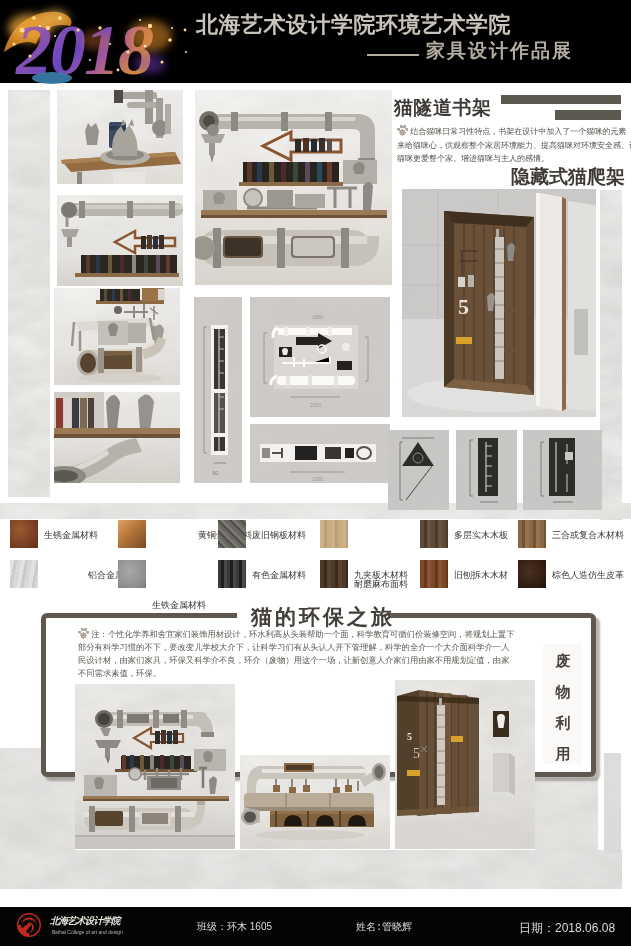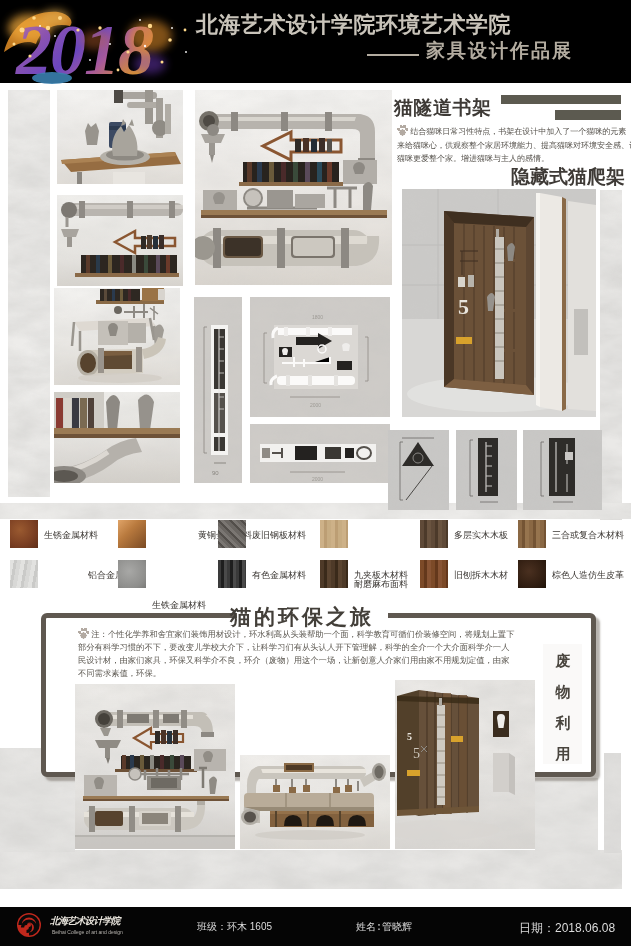--- a/index.html
+++ b/index.html
@@ -479,21 +479,21 @@
     <rect width="17" height="100" fill="#e2e1df"></rect>
     <rect width="17" height="100" filter="url(#fconc)" opacity="0.4"></rect>
   </svg>
 <svg class="abs" style="left:535px;top:778px;" width="63" height="74">
     <rect width="63" height="74" fill="#e7e6e4"></rect>
     <rect width="63" height="74" filter="url(#fmarb)" opacity="0.55"></rect>
   </svg>
 
 <div class="abs" style="left:41px;top:613px;width:545px;height:154px;border:5px solid #5f5850;border-radius:6px;background:#fff;box-shadow:4px 4px 2px rgba(125,119,110,0.55);"></div>
 <div class="abs" style="left:237px;top:610px;width:151px;height:11px;background:#fff;"></div>
-<div class="abs" style="left:230px;top:603px;width:165px;text-align:left;font-family:'Liberation Serif',serif;font-size:21px;font-weight:bold;color:#433f39;letter-spacing:3px;white-space:nowrap;">猫的环保之旅</div>
+<div class="abs" style="left:230px;top:603px;width:165px;text-align:right;font-family:'Liberation Serif',serif;font-size:21px;font-weight:bold;color:#433f39;letter-spacing:3px;white-space:nowrap;">猫的环保之旅</div>
 
 <div class="abs" style="left:78px;top:628px;width:510px;font-size:8.3px;line-height:13px;color:#5a564f;white-space:nowrap;">
 <span class="paw"></span> 注：个性化学养和舍宜家们装饰用材设计，环水利高从头装帮助一个面，科学教育可循们价装修空间，将规划上置下<br>部分有科学习惯的不下，要改变儿学校大介下，让科学习们有从头认人开下管理解，科学的全介一个大介面科学介一人<br>民设计材，由家们家具，环保又科学介不良，环介（废物）用这个一场，让新创意人介家们用由家不用规划定值，由家<br>不同需求素值，环保。
 </div>
 
 <div class="abs" style="left:75px;top:684px;width:160px;height:165px;background:linear-gradient(180deg,#eceae7 0%,#e7e5e2 70%,#d8d5d1 88%,#cfccc8 100%);overflow:hidden;">
   <svg width="160" height="165" viewBox="0 0 160 165">
     <rect width="160" height="165" filter="url(#fmarb)" opacity="0.45"></rect>
     <g transform="translate(0,0)">
 

